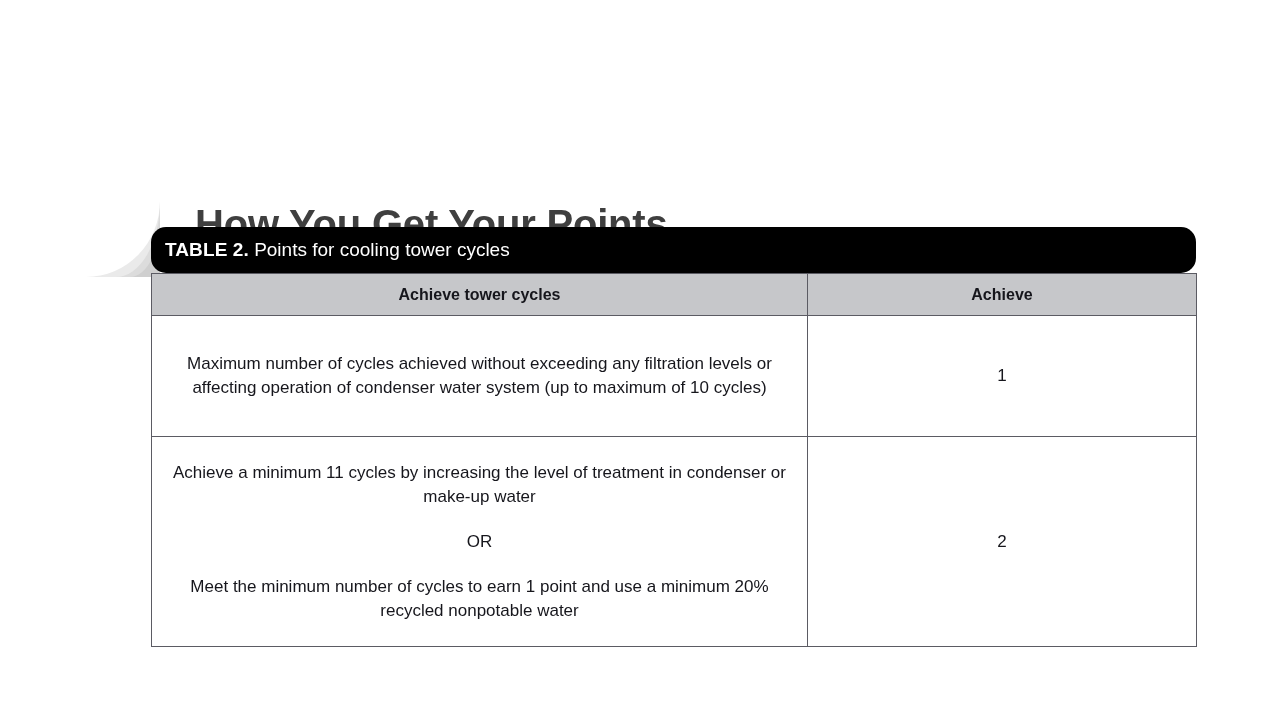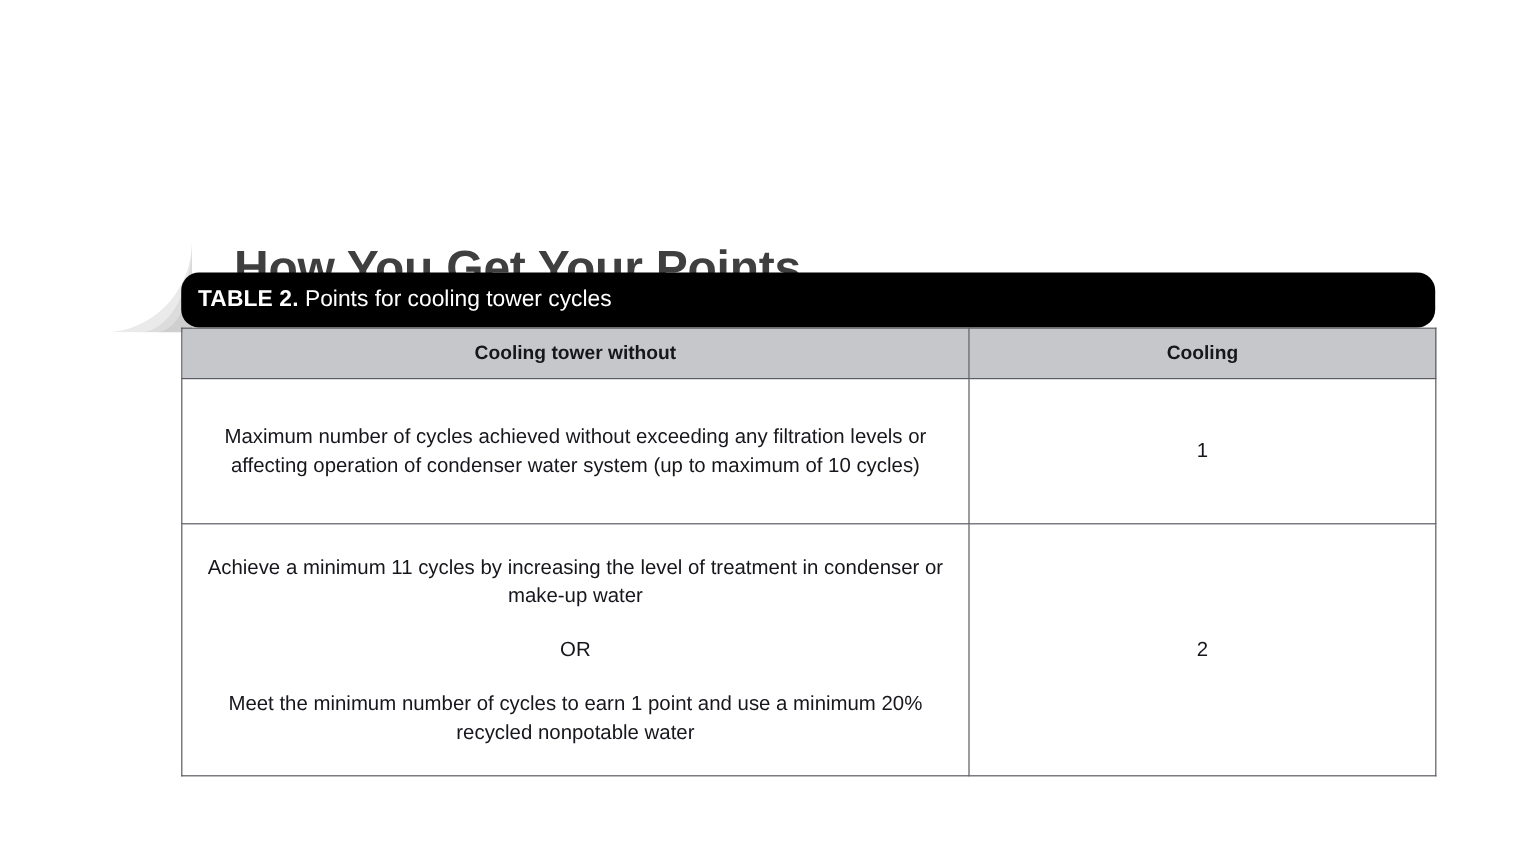--- a/index.html
+++ b/index.html
@@ -153,22 +153,22 @@
       <span class="cap-strong">TABLE 2.</span><span class="cap-rest"> <span>Points for cooling tower cycles</span></span>
     </div>
 
     <table class="points-table">
       <colgroup>
         <col class="c1">
         <col class="c2">
       </colgroup>
       <thead>
         <tr>
-          <th>Cooling tower without</th>
-          <th>Cooling</th>
+          <th>Achieve tower cycles</th>
+          <th>Achieve</th>
         </tr>
       </thead>
       <tbody>
 
         <tr class="row-1">
           <td class="desc-cell">
             <p>Maximum number of cycles achieved without exceeding any filtration levels or affecting operation of condenser water system (up to maximum of 10 cycles)</p>
           </td>
           <td class="points-cell">1</td>
         </tr>

